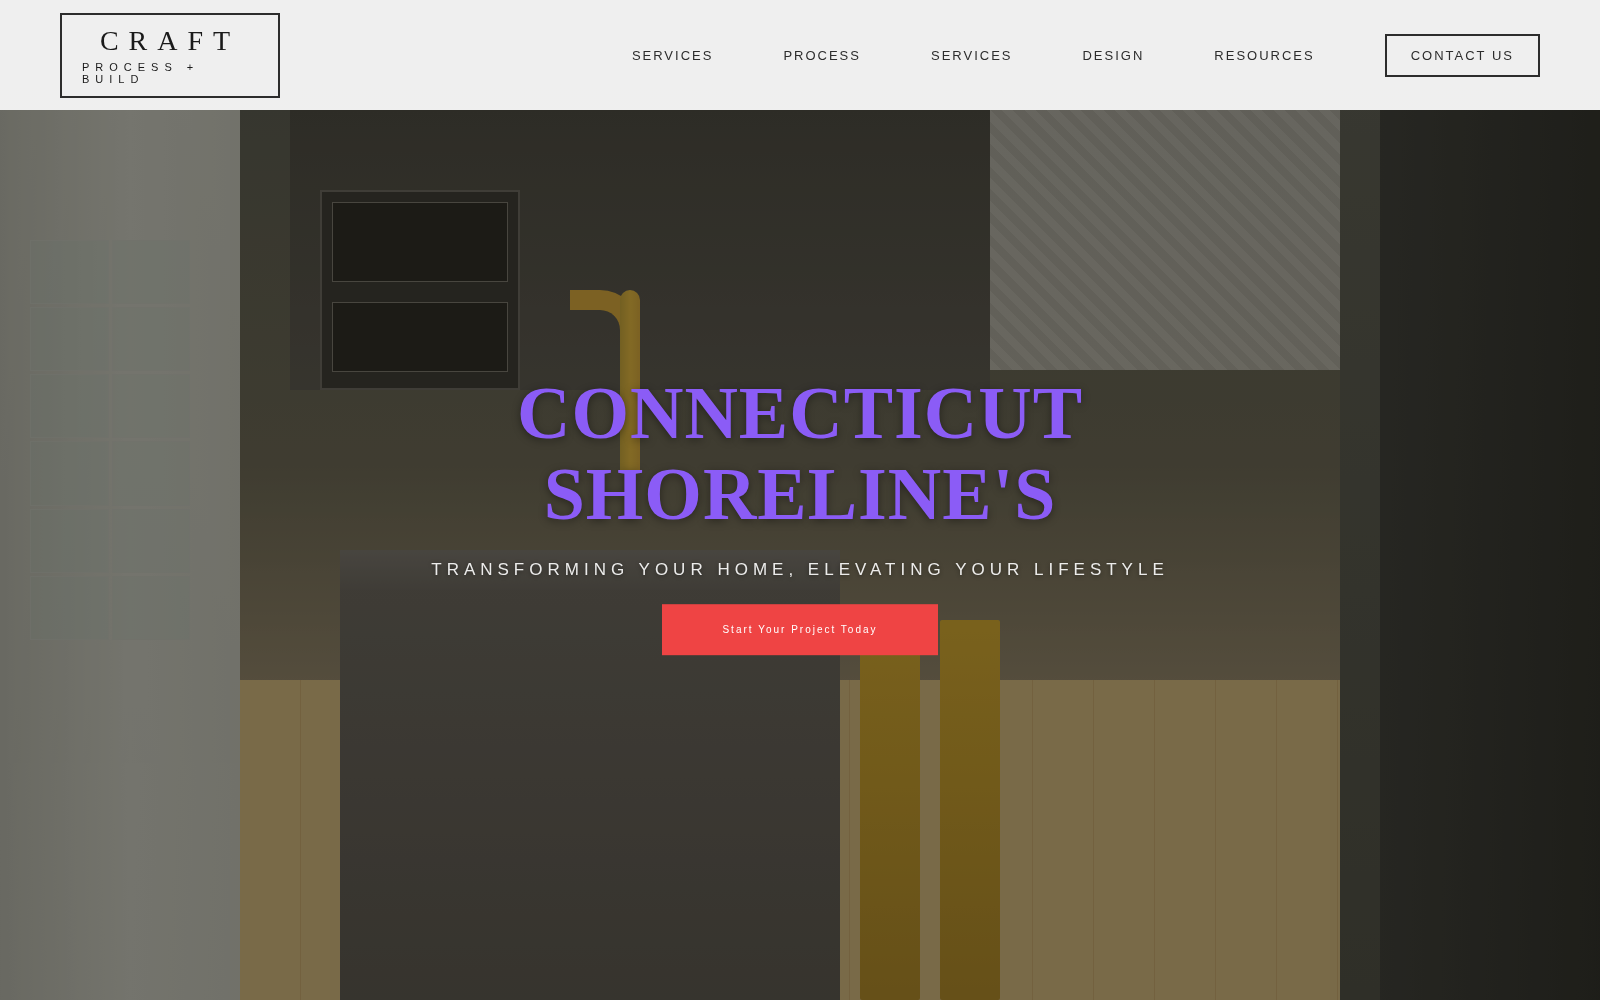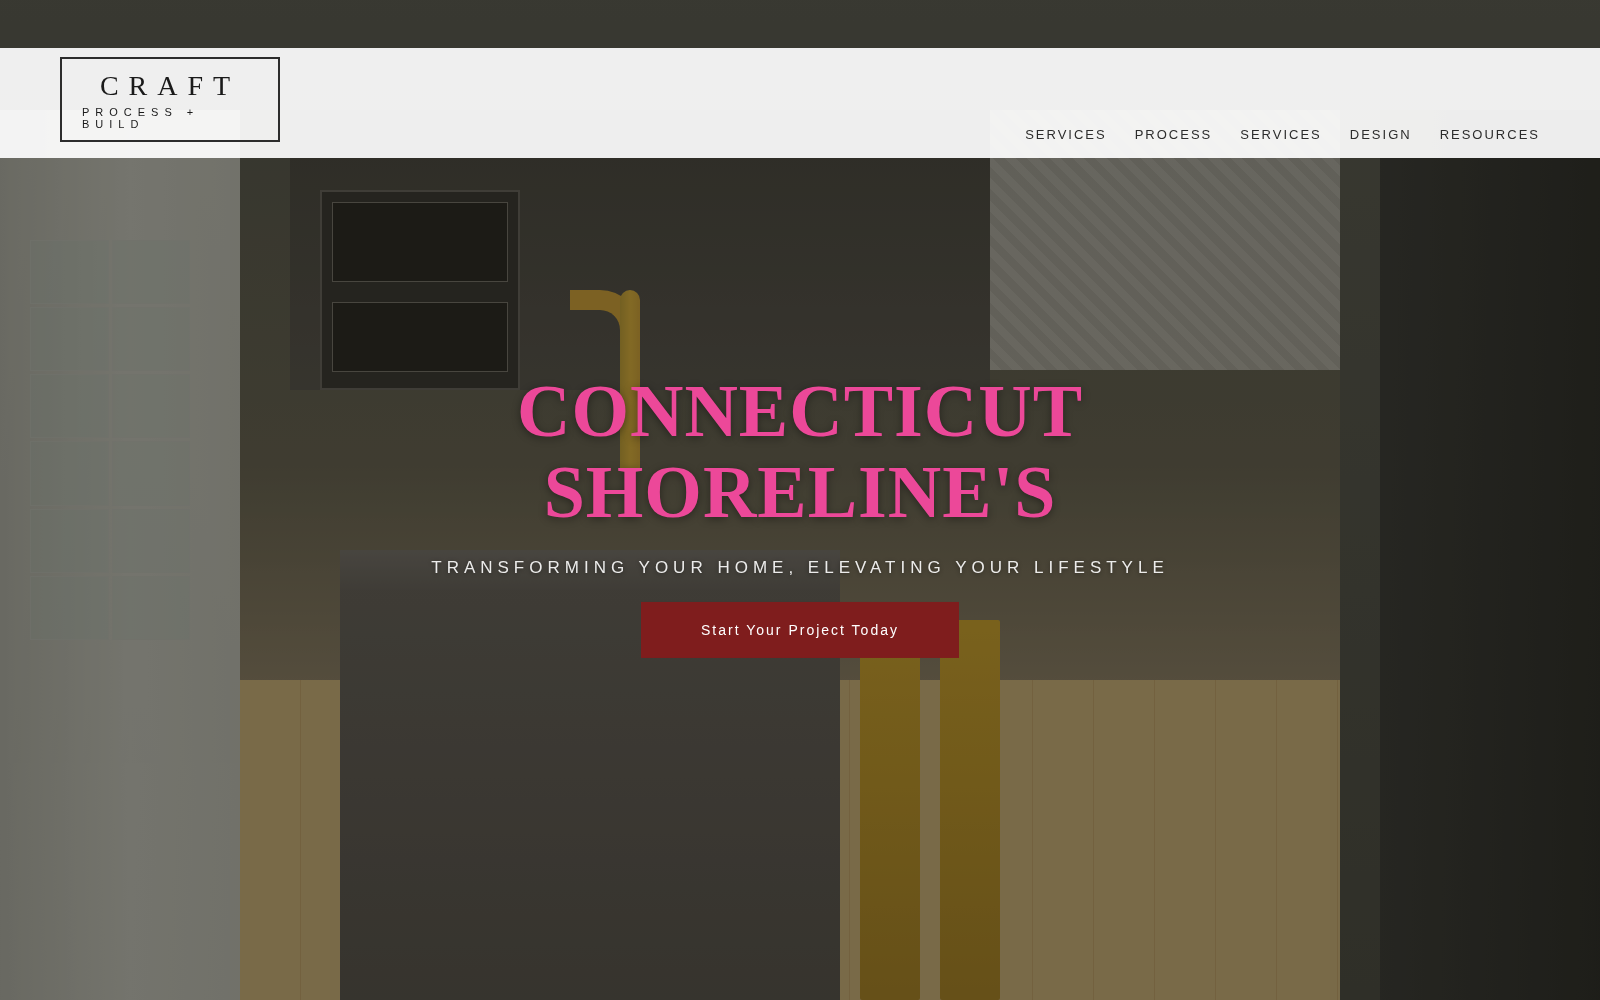--- a/index.html
+++ b/index.html
@@ -17,25 +17,24 @@
 
     
     .header {
       position: absolute;
       top: 0;
       left: 0;
       width: 100%;
       height: 110px;
       background: rgba(255,255,255,0.92);
       display: flex;
-      align-items: flex-end;
+      align-items: center;
       justify-content: space-between;
-      padding: 16px 60px;
+      padding: 4px 60px;
       z-index: 100;
-      margin-top: 48px;
     }
 
     
     .logo-box {
       border: 2px solid #2c2c2c;
       padding: 12px 20px;
       display: flex;
       flex-direction: column;
       align-items: center;
       justify-content: center;
@@ -56,21 +55,21 @@
       letter-spacing: 6px;
       color: #1a1a1a;
       font-family: Arial, sans-serif;
       margin-top: 4px;
     }
 
     
     .nav {
       display: flex;
       align-items: center;
-      gap: 28px;
+      gap: 70px;
     }
 
     .nav-link {
       font-family: Arial, sans-serif;
       font-size: 13px;
       letter-spacing: 2px;
       color: #2c2c2c;
       text-decoration: none;
       cursor: pointer;
     }
@@ -306,42 +305,42 @@
       text-align: center;
       z-index: 50;
       max-width: 900px;
       width: 900px;
     }
 
     .hero-title {
       font-family: 'Georgia', serif;
       font-size: 74px;
       font-weight: bold;
-      color: #ec4899;
+      color: #8b5cf6;
       line-height: 1.1;
       margin-bottom: 24px;
       text-shadow: 0 2px 8px rgba(0,0,0,0.4);
       letter-spacing: 1px;
     }
 
     .hero-subtitle {
       font-family: Arial, sans-serif;
       font-size: 17px;
       letter-spacing: 5px;
       color: rgba(255,255,255,0.9);
       margin-bottom: 24px;
       text-shadow: 0 1px 4px rgba(0,0,0,0.4);
     }
 
     .cta-button {
       display: inline-block;
-      background: #7f1d1d;
+      background: #ef4444;
       color: #ffffff;
       font-family: Arial, sans-serif;
-      font-size: 14px;
+      font-size: 10px;
       letter-spacing: 2px;
       padding: 20px 60px;
       cursor: pointer;
       border: none;
       text-decoration: none;
     }
   </style>
 </head>
 <body>
 
@@ -394,20 +393,21 @@
       <div class="logo-title">CRAFT</div>
       <div class="logo-subtitle">PROCESS + BUILD</div>
     </div>
 
     <nav class="nav">
       <a class="nav-link">SERVICES</a>
       <a class="nav-link">PROCESS</a>
       <a class="nav-link">SERVICES</a>
       <a class="nav-link">DESIGN</a>
       <a class="nav-link">RESOURCES</a>
+      <button class="nav-contact">CONTACT US</button>
     </nav>
   </header>
 
   <div class="hero-content">
     <h1 class="hero-title">
       <span>CONNECTICUT SHORELINE'S</span><br>
     </h1>
     <p class="hero-subtitle">TRANSFORMING YOUR HOME, ELEVATING YOUR LIFESTYLE</p>
     <a class="cta-button">Start Your Project Today</a>
   </div>

